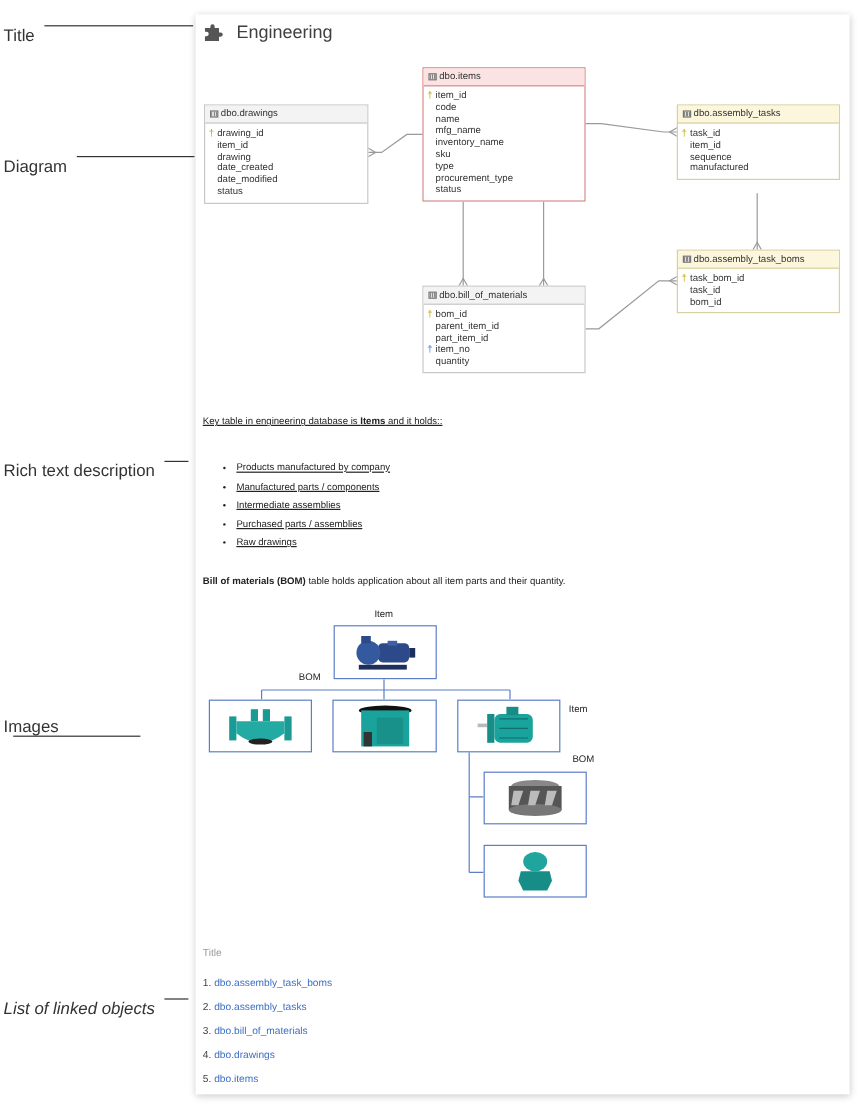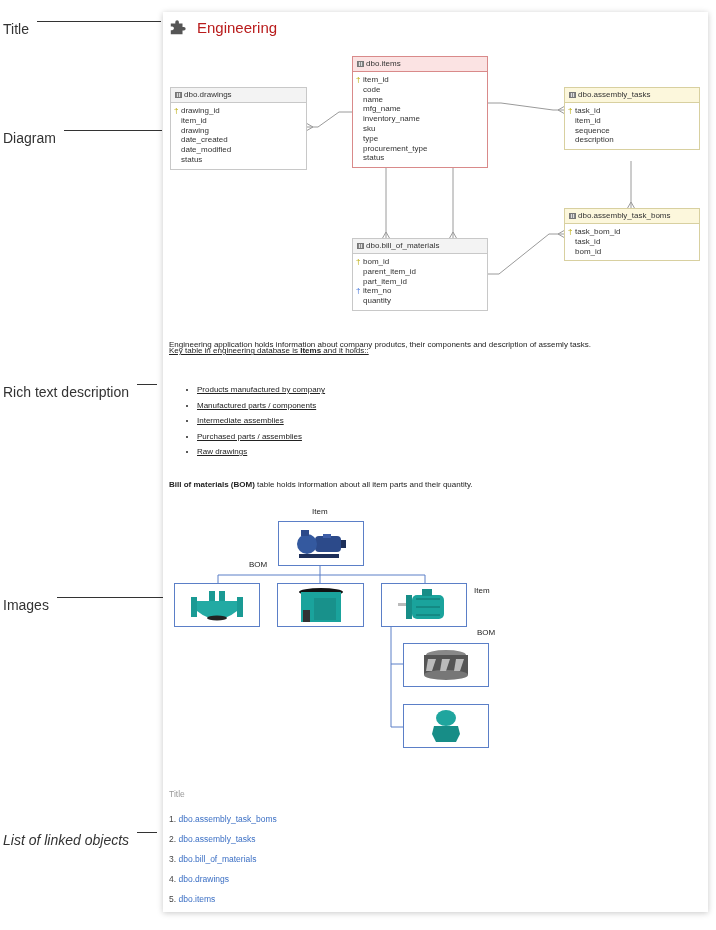--- a/index.html
+++ b/index.html
@@ -14,21 +14,21 @@
   .callout .line { height: 1px; background: #333; margin-left: 8px; }
 
   
   .card {
     position: absolute; left: 163px; top: 12px; width: 545px; height: 900px;
     background: #fff;
     box-shadow: 0 1px 6px rgba(0,0,0,0.22);
   }
   .title-row { position: absolute; left: 6px; top: 6px; display: flex; align-items: center; }
   .title-row .puzzle { width: 18px; height: 18px; margin-right: 10px; }
-  .title-row .title { font-size: 15px; color: #b91c1c; }
+  .title-row .title { font-size: 15px; color: #404040; }
 
   
   .erd { position: absolute; left: 0; top: 0; width: 545px; height: 320px; }
   .tbl {
     position: absolute; background: #fff; border: 1px solid #c8c8c8;
     font-size: 8px; color: #333;
   }
   .tbl .hdr {
     height: 14px; line-height: 14px; padding-left: 4px; border-bottom: 1px solid #c8c8c8;
     background: #f3f3f3; display: flex; align-items: center;
@@ -72,21 +72,21 @@
   <span class="line" style="width:124px;"></span>
 </div>
 <div class="callout" style="top:130px;">
   <span>Diagram</span>
   <span class="line" style="width:98px;"></span>
 </div>
 <div class="callout" style="top:384px;">
   <span>Rich text description</span>
   <span class="line" style="width:20px;"></span>
 </div>
-<div class="callout" style="top:597px;">
+<div class="callout" style="top:597px;flex-direction:column;">
   <span>Images</span>
   <span class="line" style="width:106px;"></span>
 </div>
 <div class="callout" style="top:832px;font-style:italic;">
   <span>List of linked objects</span>
   <span class="line" style="width:20px;"></span>
 </div>
 
 <div class="card">
 
@@ -153,21 +153,21 @@
       </div>
     <div class="tbl yellow" style="left:401px; top:75px; width:134px;">
         <div class="hdr">
           <span class="grid-ic"></span>
           <span>dbo.assembly_tasks</span>
         </div>
         <div class="cols">
           <div class="col"><span class="key pk">†</span><span>task_id</span></div>
           <div class="col"><span>item_id</span></div>
           <div class="col"><span>sequence</span></div>
-          <div class="col"><span>description</span></div>
+          <div class="col"><span>manufactured</span></div>
         </div>
       </div>
     <div class="tbl yellow" style="left:401px; top:196px; width:134px;">
         <div class="hdr">
           <span class="grid-ic"></span>
           <span>dbo.assembly_task_boms</span>
         </div>
         <div class="cols">
           <div class="col"><span class="key pk">†</span><span>task_bom_id</span></div>
           <div class="col"><span>task_id</span></div>
@@ -182,33 +182,32 @@
         <div class="cols">
           <div class="col"><span class="key pk">†</span><span>bom_id</span></div>
           <div class="col"><span>parent_item_id</span></div>
           <div class="col"><span>part_item_id</span></div>
           <div class="col"><span class="key uk">†</span><span>item_no</span></div>
           <div class="col"><span>quantity</span></div>
         </div>
       </div>
   </div>
 
-  <div class="rich" style="top:328px;">Engineering application holds information about company produtcs, their components and description of assemly tasks.</div>
   <div class="rich" style="top:334px;text-decoration:underline;">
     <span>Key table in engineering database is </span><b>Items</b><span> and it holds::</span>
   </div>
   <ul class="bullets">
     <li>Products manufactured by company</li>
     <li>Manufactured parts / components</li>
     <li>Intermediate assemblies</li>
     <li>Purchased parts / assemblies</li>
     <li>Raw drawings</li>
   </ul>
   <div class="rich" style="top:468px;">
-    <b>Bill of materials (BOM)</b><span> table holds information about all item parts and their quantity.</span>
+    <b>Bill of materials (BOM)</b><span> table holds application about all item parts and their quantity.</span>
   </div>
 
   <div>
     <svg class="tree" width="545" height="760">
       <g stroke="#5b7fc7" stroke-width="1" fill="none">
         <line x1="157" y1="554" x2="157" y2="563"></line>
         <line x1="55" y1="563" x2="262" y2="563"></line>
         <line x1="55" y1="563" x2="55" y2="571"></line>
         <line x1="157" y1="563" x2="157" y2="571"></line>
         <line x1="262" y1="563" x2="262" y2="571"></line>

